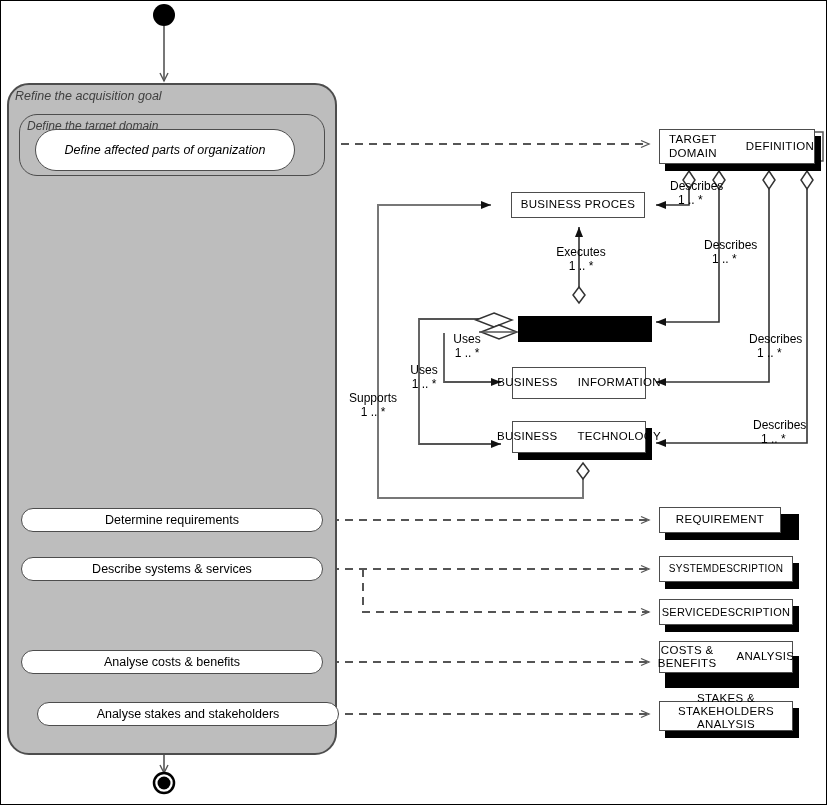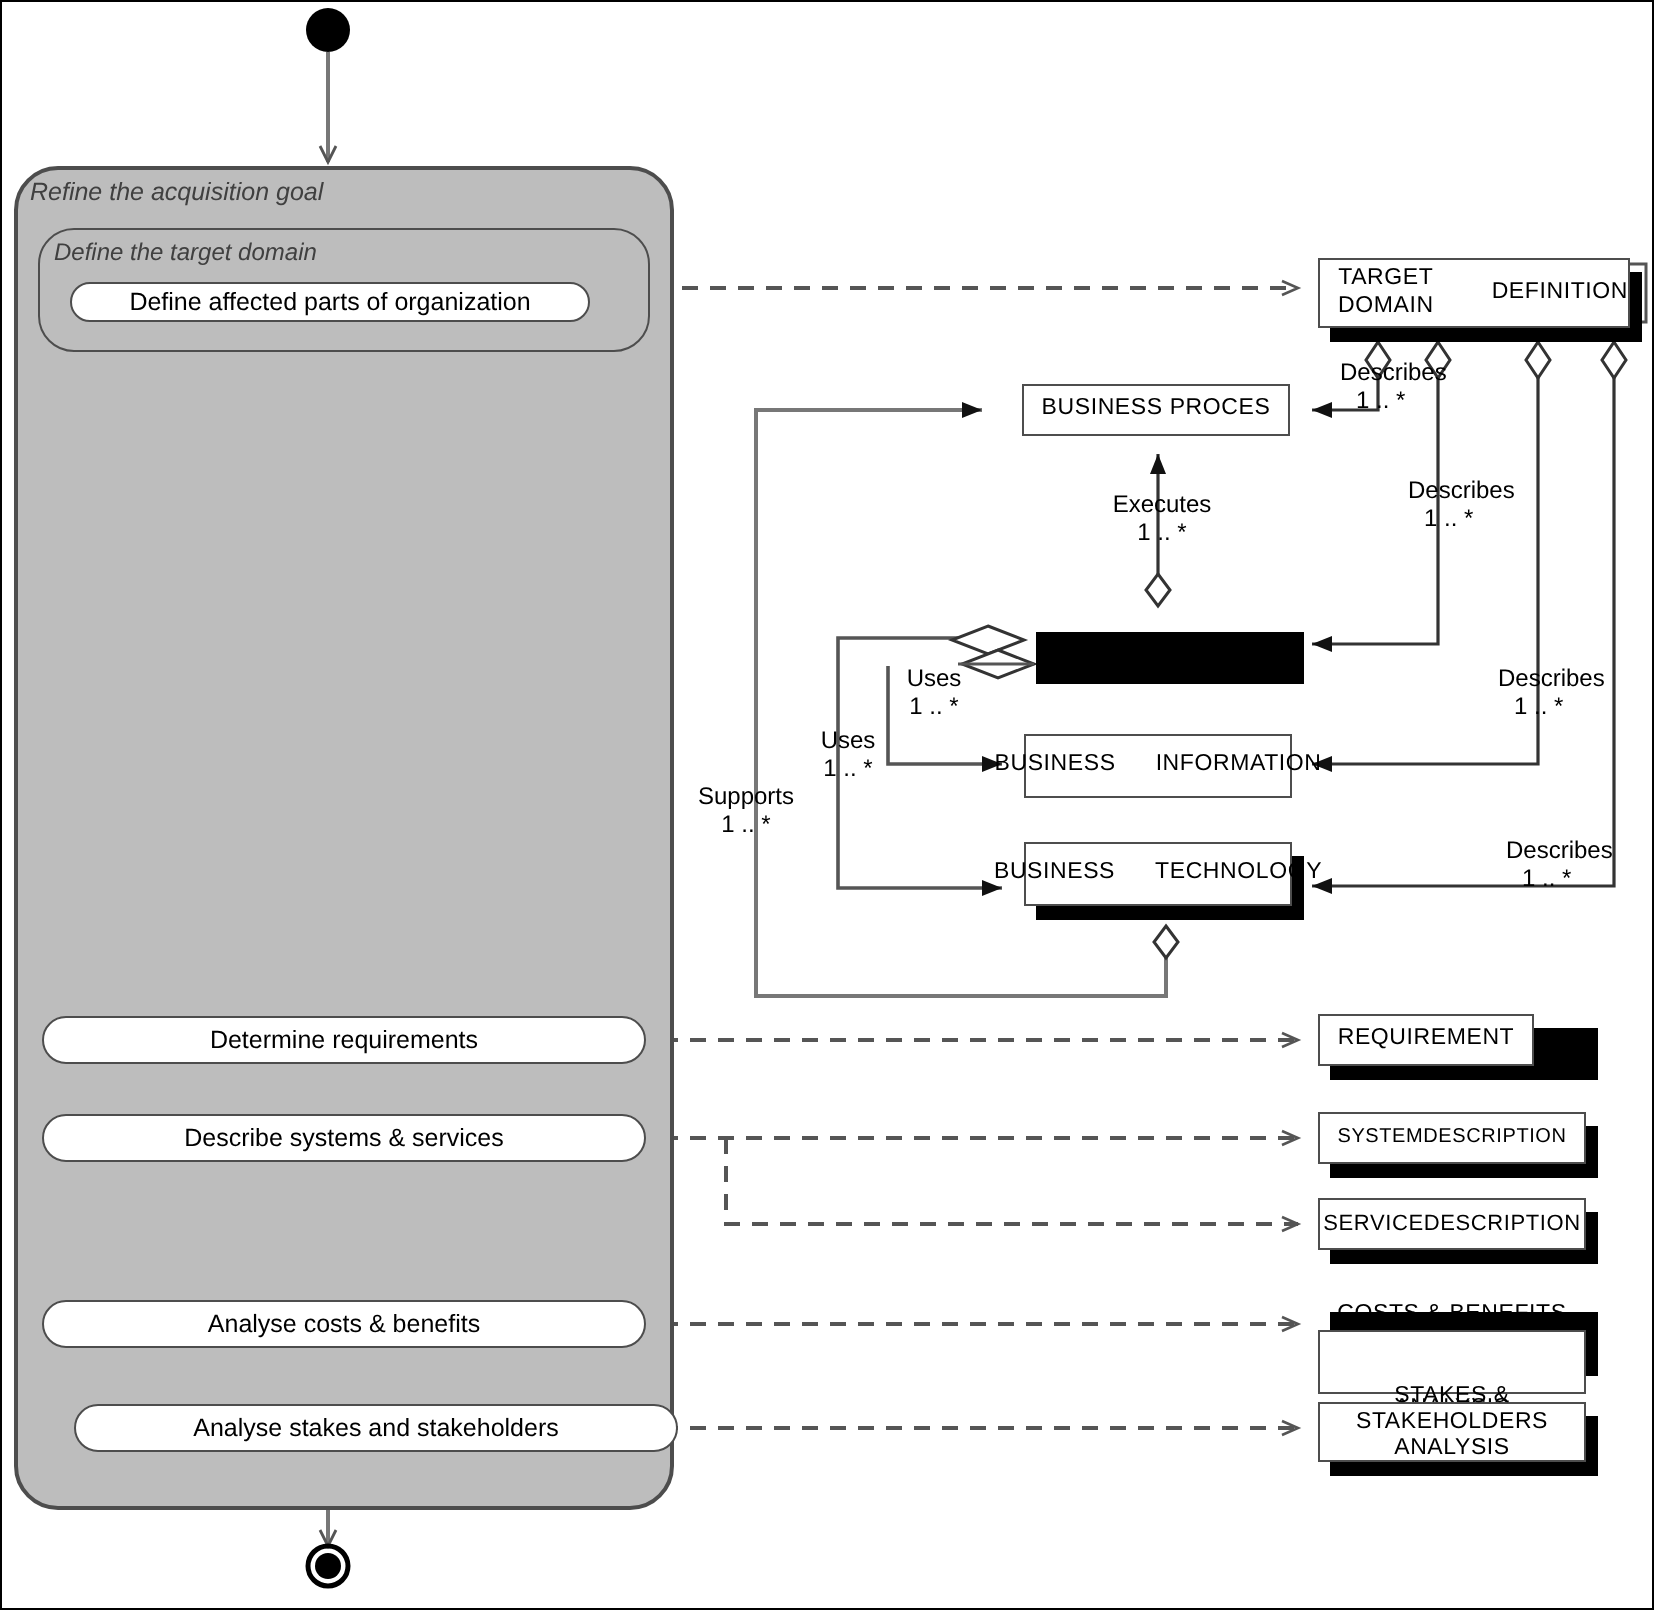--- a/index.html
+++ b/index.html
@@ -176,21 +176,21 @@
       <path d="M812,131 L822,131 L822,160 L660,160"></path>
     </g>
   </svg>
 
   <div class="act-outer" style="left:6px;top:82px;width:330px;height:672px;"></div>
   <div class="swim-title" style="left:14px;top:88px;">Refine the acquisition goal</div>
 
   <div class="act-inner" style="left:18px;top:113px;width:306px;height:62px;"></div>
   <div class="swim-title" style="left:26px;top:118px;font-size:12px;">Define the target domain</div>
 
-  <div class="pill" style="left:34px;top:140px;width:260px;height:20px;">Define affected parts of organization</div>
+  <div class="pill" style="left:34px;top:128px;width:260px;height:42px;font-style:italic;">Define affected parts of organization</div>
 
   <div class="pill" style="left:20px;top:507px;width:302px;height:24px;">Determine requirements</div>
 
   <div class="pill" style="left:20px;top:556px;width:302px;height:24px;">Describe systems &amp; services</div>
 
   <div class="pill" style="left:20px;top:649px;width:302px;height:24px;">Analyse costs &amp; benefits</div>
 
   <div class="pill" style="left:36px;top:701px;width:302px;height:24px;">Analyse stakes and stakeholders</div>
 
   <div class="shadow" style="left:664px;top:135px;width:156px;height:35px;"></div>
@@ -213,36 +213,36 @@
   </div>
 
   <div class="shadow" style="left:517px;top:427px;width:134px;height:32px;"></div>
   <div class="cls" style="left:511px;top:420px;width:134px;height:32px;">
     <span>BUSINESS</span>
       <br>
     <span>TECHNOLOGY</span>
   </div>
 
   <div class="shadow" style="left:664px;top:513px;width:134px;height:26px;"></div>
-  <div class="cls" style="left:658px;top:506px;width:108px;height:26px;">
+  <div class="cls" style="left:658px;top:506px;width:122px;height:26px;">
     <span>REQUIREMENT</span>
   </div>
 
   <div class="shadow" style="left:664px;top:562px;width:134px;height:26px;"></div>
   <div class="cls" style="left:658px;top:555px;width:134px;height:26px;font-size:10px;">
     <span>SYSTEMDESCRIPTION</span>
   </div>
 
   <div class="shadow" style="left:664px;top:605px;width:134px;height:26px;"></div>
   <div class="cls" style="left:658px;top:598px;width:134px;height:26px;font-size:11px;">
     <span>SERVICEDESCRIPTION</span>
   </div>
 
   <div class="shadow" style="left:664px;top:655px;width:134px;height:32px;"></div>
-  <div class="cls" style="left:658px;top:664px;width:134px;height:32px;flex-direction:column;">
+  <div class="cls" style="left:658px;top:640px;width:134px;height:32px;">
     <span>COSTS &amp; BENEFITS</span>
       <br>
     <span>ANALYSIS</span>
   </div>
 
   <div class="shadow" style="left:664px;top:707px;width:134px;height:30px;"></div>
   <div class="cls ovf" style="left:658px;top:700px;width:134px;height:30px;">
     <div style="width:100%;margin-top:-10px;">
       <span>STAKES &amp;</span><br>
       <span>STAKEHOLDERS</span><br>

